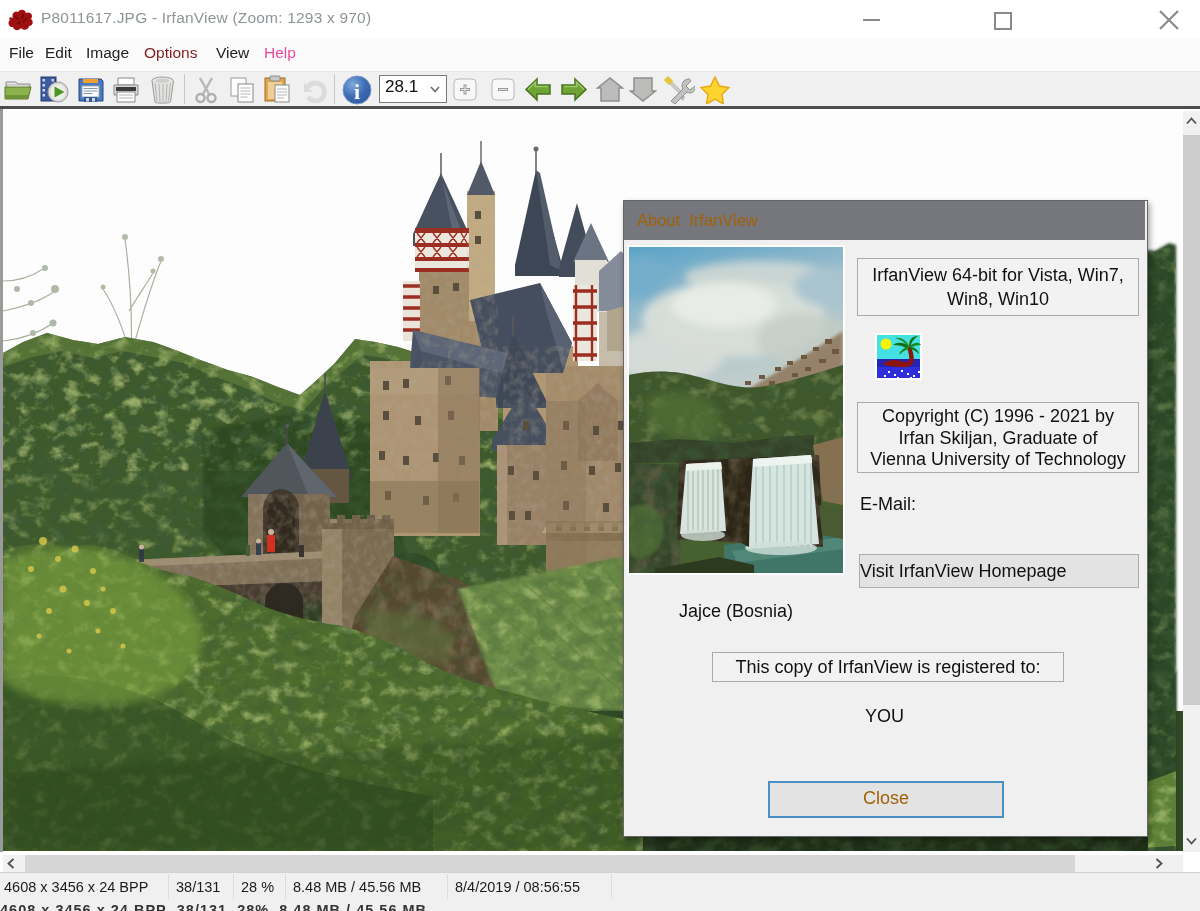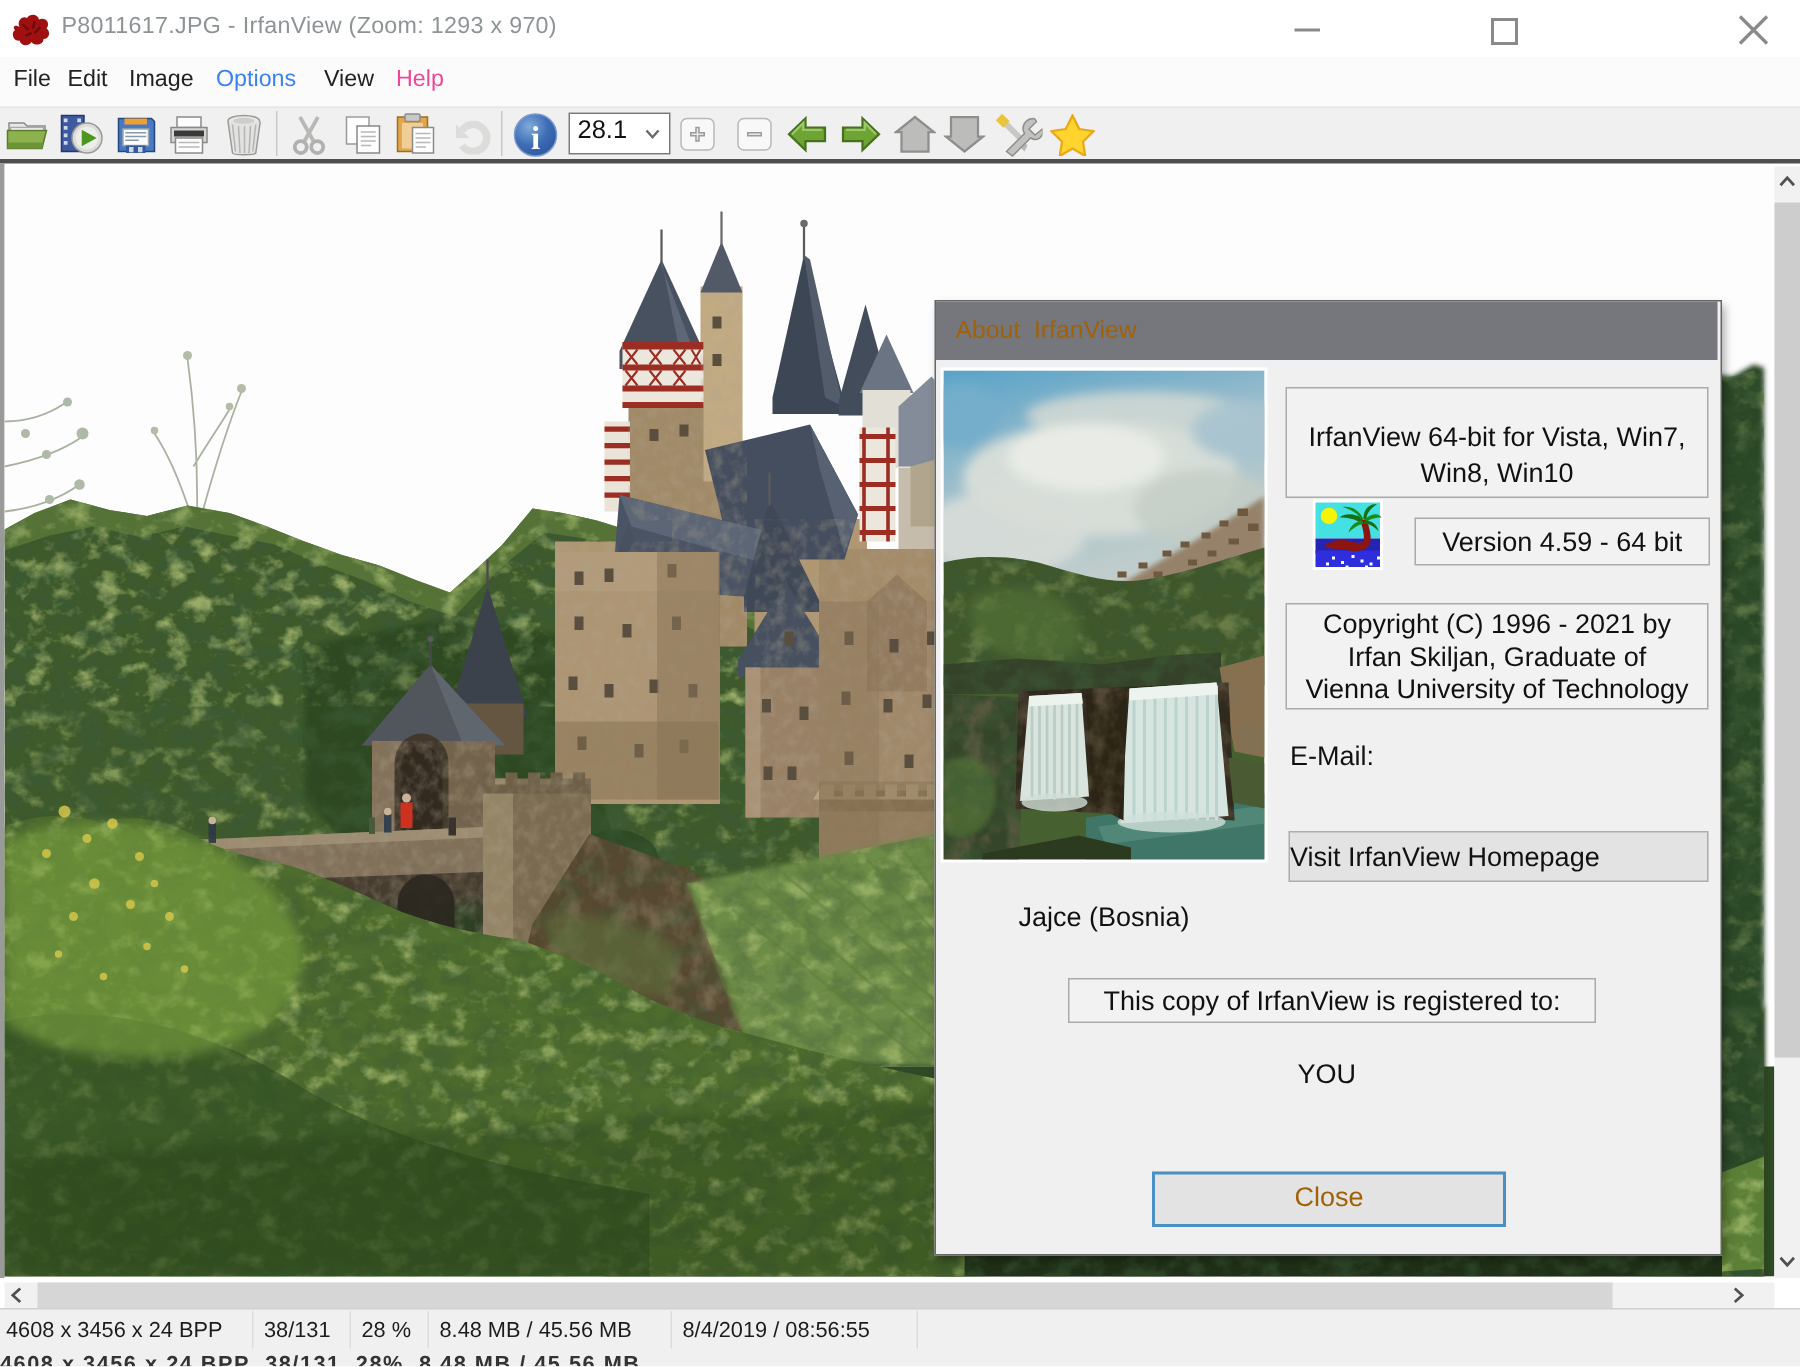--- a/index.html
+++ b/index.html
@@ -16,21 +16,21 @@
   <div class="abs" style="left:863px;top:19px;width:17px;height:2px;background:#8a8a8a"></div>
   <div class="abs" style="left:994px;top:12px;width:14px;height:14px;border:2px solid #8a8a8a"></div>
   <svg class="abs" style="left:1157px;top:9px" width="24" height="22" viewBox="0 0 24 22">
     <path d="M3 2 L21 20 M21 2 L3 20" stroke="#8a8a8a" stroke-width="2.2"></path>
   </svg>
 
   <div class="abs" style="left:0;top:38px;width:1200px;height:33px;background:#fbfbfb"></div>
   <div class="abs" style="left:9px;top:44px;font-size:15.5px;color:#222">File</div>
   <div class="abs" style="left:45px;top:44px;font-size:15.5px;color:#222">Edit</div>
   <div class="abs" style="left:86px;top:44px;font-size:15.5px;color:#222">Image</div>
-  <div class="abs" style="left:144px;top:44px;font-size:15.5px;color:#3b82f6">Options</div>
+  <div class="abs" style="left:144px;top:44px;font-size:15.5px;color:#7f1d1d">Options</div>
   <div class="abs" style="left:216px;top:44px;font-size:15.5px;color:#222">View</div>
   <div class="abs" style="left:264px;top:44px;font-size:15.5px;color:#ec4899">Help</div>
 
   <div class="abs" style="left:0;top:71px;width:1200px;height:36px;background:#f0f0f0;border-top:1px solid #e6e6e6"></div>
   <div class="abs" style="left:0;top:106px;width:1200px;height:3px;background:#4e4e4e"></div>
   <div id="toolbar" class="abs" style="left:0;top:72px;width:1200px;height:34px">
 
     <svg class="abs" style="left:4px;top:6px" width="30" height="23" viewBox="0 0 30 23">
       <path d="M2 4 h10 l2 2 h12 v5 h-24 z" fill="#e8e8e8" stroke="#8a8a8a"></path>
       <path d="M3 7 h22 v4 h-22 z" fill="#fdfdfd" stroke="#aaa"></path>
@@ -545,21 +545,21 @@
         <ellipse cx="152" cy="301" rx="36" ry="7" fill="#cfe0da" opacity="0.8"></ellipse>
       </g>
 
       <path d="M95 216 L122 213 L120 300 L99 289 Z" fill="#2c2515"></path>
       <path d="M95 216 L122 213 L120 300 L99 289 Z" filter="url(#rocky)" opacity="0.45"></path>
 
       <path d="M190 258 L214 262 L214 292 L193 288 Z" fill="#4a5a32"></path>
 
     </svg>
 
-    <div class="abs" style="left:233px;top:57px;width:280px;height:52px;border:1px solid #aaa;background:#f2f2f2;text-align:center;font-size:18px;color:#111;line-height:24px;padding-top:20px">IrfanView 64-bit for Vista, Win7,<br>Win8, Win10</div>
+    <div class="abs" style="left:233px;top:57px;width:280px;height:52px;border:1px solid #aaa;background:#f2f2f2;text-align:center;font-size:18px;color:#111;line-height:24px;padding-top:4px">IrfanView 64-bit for Vista, Win7,<br>Win8, Win10</div>
 
     <svg id="palm" class="abs" style="left:251px;top:132px" width="47" height="47" viewBox="0 0 47 47">
       <rect x="0" y="0" width="47" height="47" fill="#fff"></rect>
       <rect x="2" y="2" width="43" height="24" fill="#45e0e2"></rect>
       <rect x="2" y="26" width="43" height="10" fill="#2423b2"></rect>
       <rect x="2" y="34" width="43" height="11" fill="#2e2edd"></rect>
       <circle cx="11" cy="11" r="5.5" fill="#f6f400"></circle>
       <path d="M8 31 C12 27 20 26 26 28 C30 29 32 30 34 27 C35 24 33 18 32 14 L36 13 C38 19 40 26 38 30 C36 34 30 35 24 34 C17 33 10 33 8 31 Z" fill="#8c1511"></path>
       <path d="M34 13 C28 9 22 9 18 12 C24 12 28 13 31 15 Z" fill="#157015"></path>
       <path d="M34 13 C31 7 26 4 20 5 C26 7 30 9 32 13 Z" fill="#1a8a1a"></path>
@@ -572,21 +572,20 @@
           <rect x="19" y="41" width="2" height="2"></rect>
           <rect x="26" y="37" width="2" height="2"></rect>
         <rect x="32" y="40" width="2" height="2"></rect>
           <rect x="38" y="42" width="2" height="2"></rect>
           <rect x="9" y="42" width="2" height="2"></rect>
         <rect x="43" y="38" width="2" height="2"></rect>
           <rect x="22" y="44" width="2" height="2"></rect>
           <rect x="35" y="44" width="2" height="2"></rect>
       </g>
     </svg>
-    <div class="abs" style="left:319px;top:144px;width:195px;height:30px;border:1px solid #aaa;background:#f2f2f2;text-align:center;font-size:18px;color:#111;line-height:30px">Version 4.59 - 64 bit</div>
     <div class="abs" style="left:233px;top:201px;width:280px;height:66px;border:1px solid #aaa;background:#f2f2f2;text-align:center;font-size:18px;color:#111;line-height:21.5px;padding-top:3px">Copyright (C) 1996 - 2021 by<br>Irfan Skiljan, Graduate of<br>Vienna University of Technology</div>
     <div class="abs" style="left:236px;top:293px;font-size:18px;color:#111">E-Mail:</div>
     <div class="abs" style="left:235px;top:353px;width:278px;height:32px;border:1px solid #adadad;background:#e3e3e3;font-size:18px;color:#111;line-height:32px">Visit IrfanView Homepage</div>
     <div class="abs" style="left:55px;top:400px;font-size:18px;color:#111">Jajce (Bosnia)</div>
     <div class="abs" style="left:88px;top:451px;width:350px;height:28px;border:1px solid #aaa;background:#f2f2f2;text-align:center;font-size:18px;color:#111;line-height:28px">This copy of IrfanView is registered to:</div>
     <div class="abs" style="left:0;top:505px;width:521px;text-align:center;font-size:18px;color:#111">YOU</div>
     <div class="abs" style="left:144px;top:580px;width:232px;height:33px;border:2px solid #4a90c4;background:#e3e3e3;text-align:center;font-size:18px;color:#a16207;line-height:31px">Close</div>
   </div>
 
 </div>

